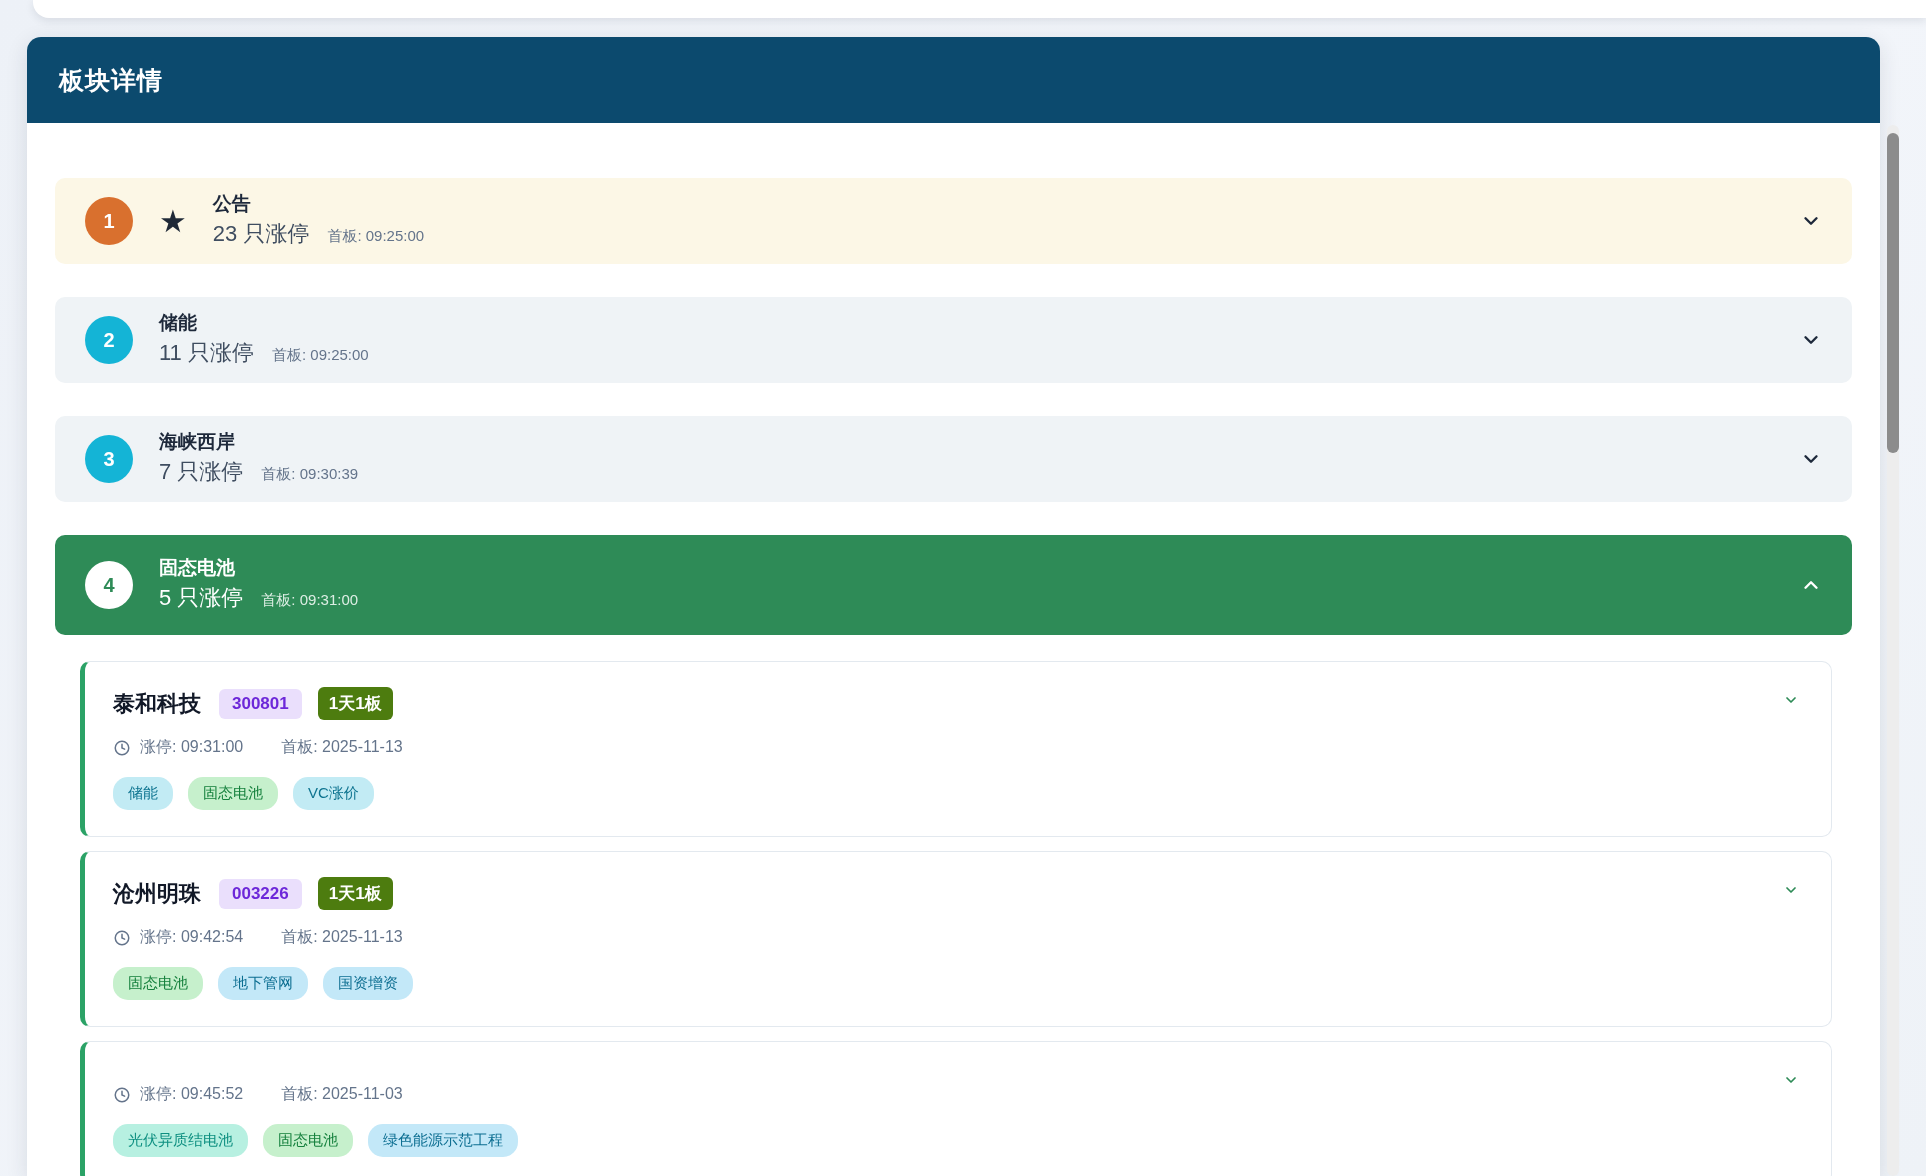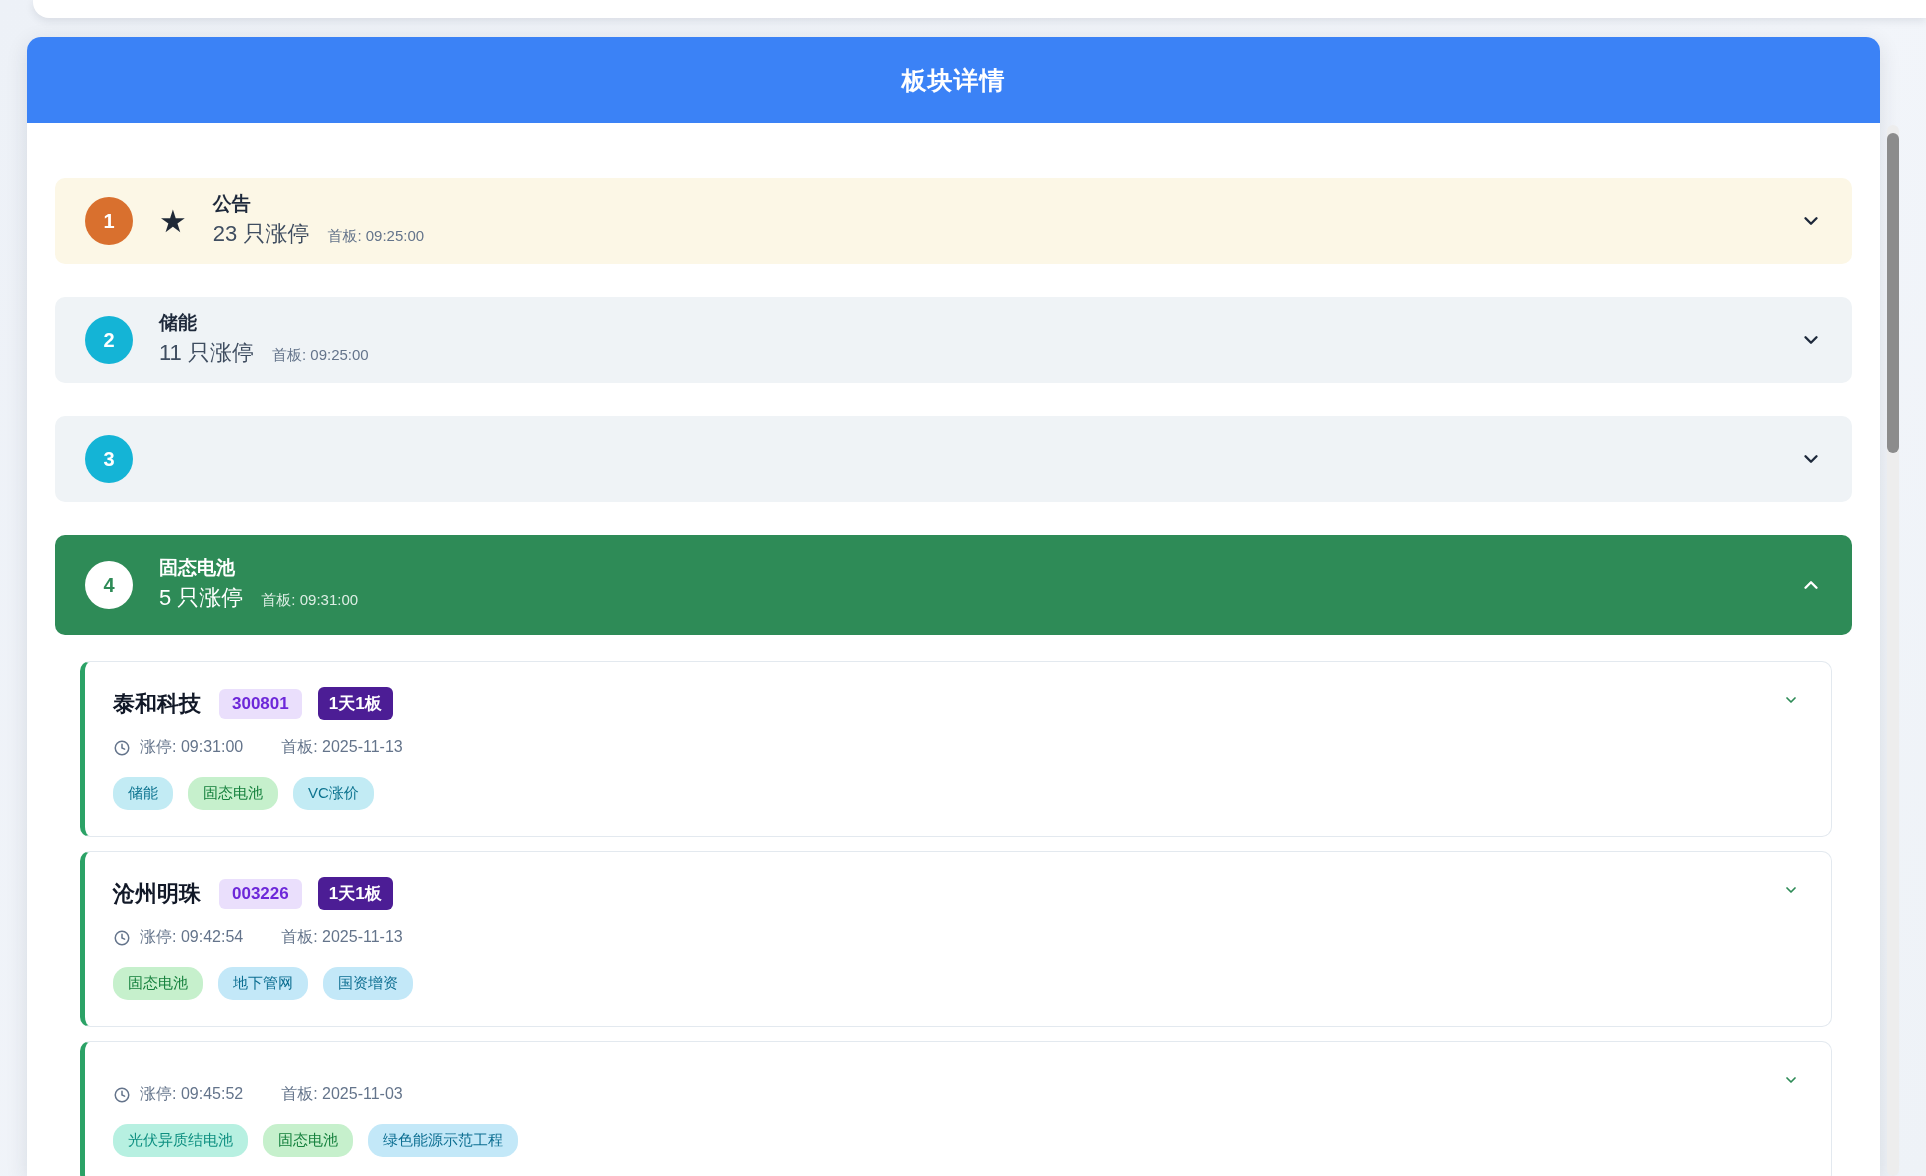--- a/index.html
+++ b/index.html
@@ -14,23 +14,22 @@
     background:#ffffff; border-bottom-left-radius:16px;
     box-shadow:0 3px 8px rgba(30,41,59,.10);
   }
   .panel {
     position:absolute; left:27px; top:37px; width:1853px; height:1139px;
     background:#ffffff; border-radius:14px 14px 0 0;
     box-shadow:0 6px 22px rgba(30,41,59,.12);
     overflow:hidden;
   }
   .panel-header {
-    height:86px; background:#3b82f6; display:flex; align-items:center;
+    height:86px; background:#0c4a6e; display:flex; align-items:center;
     padding:0 32px;
-    justify-content:center;
   }
   .panel-title { color:#fff; font-size:25px; font-weight:bold; letter-spacing:1px; }
   .header-badges { margin-left:auto; display:flex; gap:18px; align-items:center; }
   .hbadge { font-weight:bold; font-size:20px; padding:9px 16px; border-radius:6px; }
   .hbadge-white { background:#fff; color:#1d6fbe; }
   .hbadge-red   { background:#e64545; color:#fff; }
 
   .panel-body { padding:55px 28px 0 28px; }
 
   .sector-row {
@@ -71,21 +70,21 @@
     position:relative;
   }
   .stock-line1 { display:flex; align-items:center; }
   .stock-name  { font-size:22px; font-weight:bold; color:#111827; }
   .stock-code  {
     margin-left:18px; background:#eadffc; color:#6d28d9; font-weight:bold;
     font-size:17px; padding:5px 13px; border-radius:6px;
   }
   .streak { margin-left:16px; color:#fff; font-weight:bold; font-size:17px;
             padding:5px 11px; border-radius:6px; }
-  .streak-green { background:#4c1d95; }
+  .streak-green { background:#4d7c0f; }
   .streak-red   { background:#dd3a3a; }
   .stock-chevron { position:absolute; right:32px; top:30px; color:#2e8b57; display:flex; cursor:pointer; }
 
   .stock-line2 { display:flex; align-items:center; margin-top:17px; color:#64748b; font-size:16px; }
   .clock-icon  { display:flex; margin-right:9px; color:#64748b; }
   .first-date  { margin-left:38px; }
 
   .stock-tags { display:flex; gap:15px; margin-top:19px; }
   .tag { font-size:15px; padding:7px 15px; border-radius:15px; white-space:nowrap; }
   .tag-cyan  { background:#c2ebf4; color:#0e7490; }
@@ -143,20 +142,27 @@
       </div>
       <span class="sector-chevron">
         <svg width="22" height="22" viewBox="0 0 24 24" fill="none" stroke="currentColor" stroke-width="2.6" stroke-linecap="round" stroke-linejoin="round">
             <polyline points="6 9 12 15 18 9"></polyline>
           </svg>
       </span>
     </div>
 
     <div class="sector-row gray">
       <div class="rank-circle rank-cyan">3</div>
+      <div class="sector-info">
+        <div class="sector-name">海峡西岸</div>
+        <div class="sector-sub">
+          <span class="sector-limit">7 只涨停</span>
+          <span class="sector-first">首板: 09:30:39</span>
+        </div>
+      </div>
       <span class="sector-chevron">
         <svg width="22" height="22" viewBox="0 0 24 24" fill="none" stroke="currentColor" stroke-width="2.6" stroke-linecap="round" stroke-linejoin="round">
             <polyline points="6 9 12 15 18 9"></polyline>
           </svg>
       </span>
     </div>
 
     <div class="sector-row green">
       <div class="rank-circle rank-white">4</div>
       <div class="sector-info">

